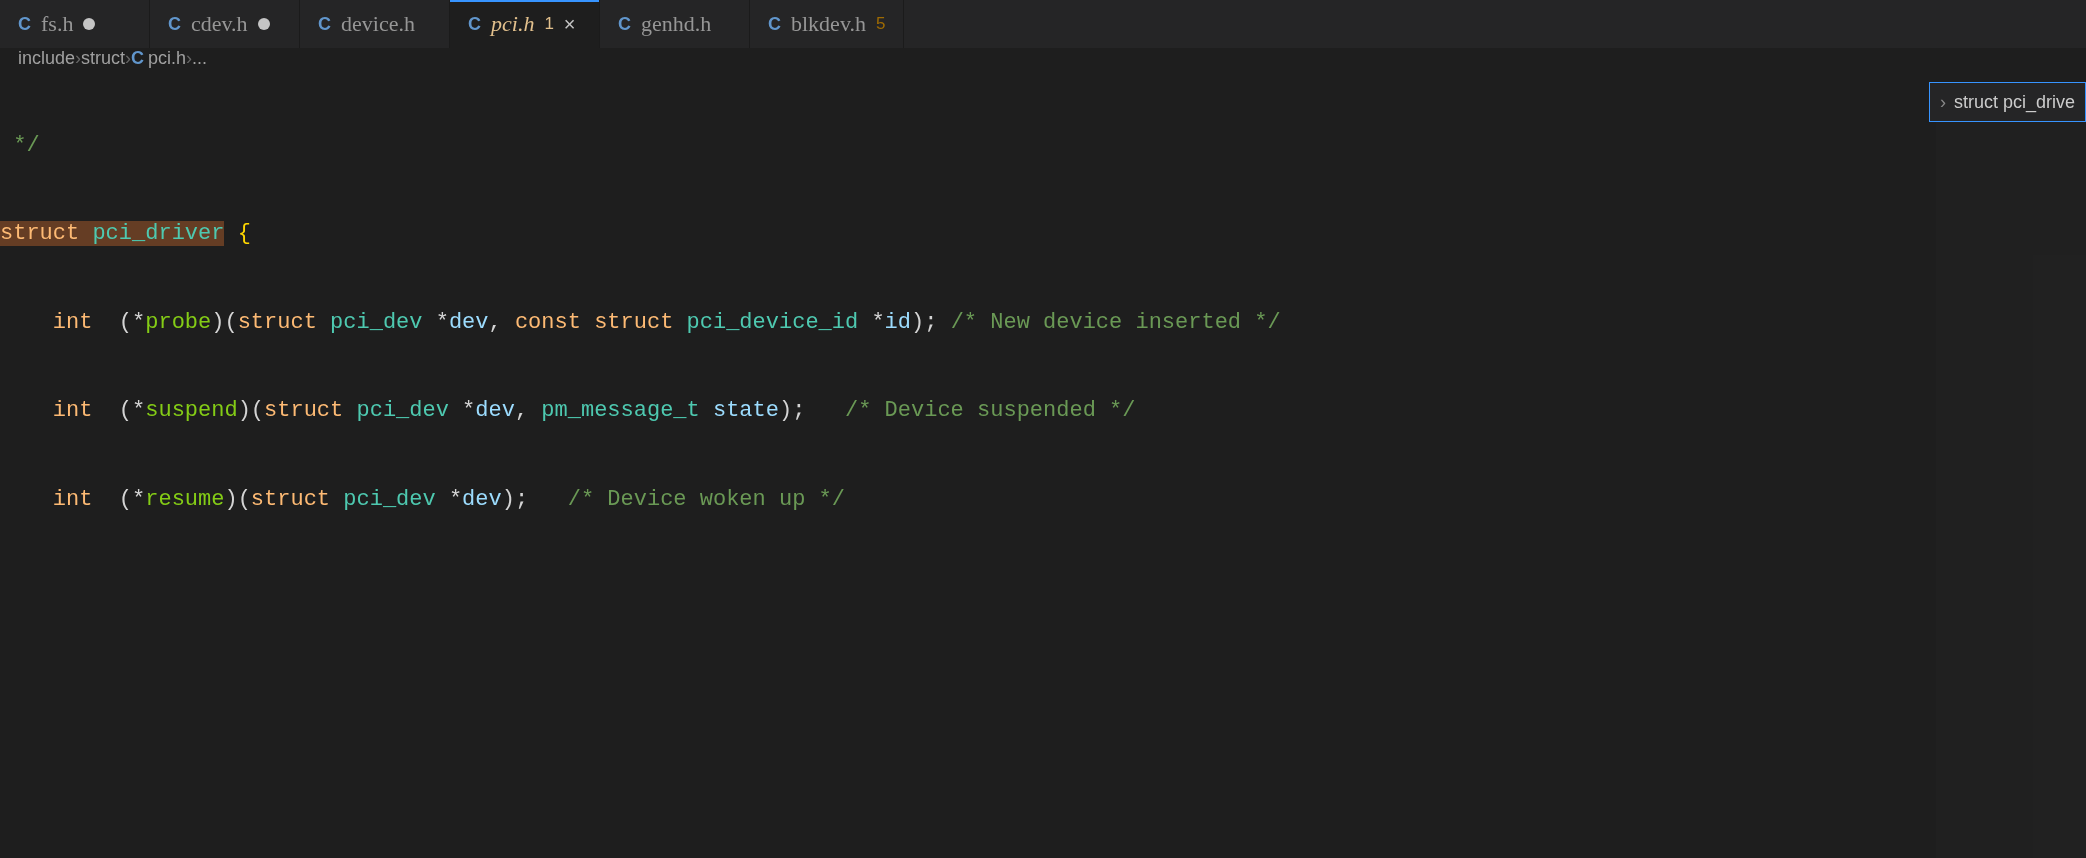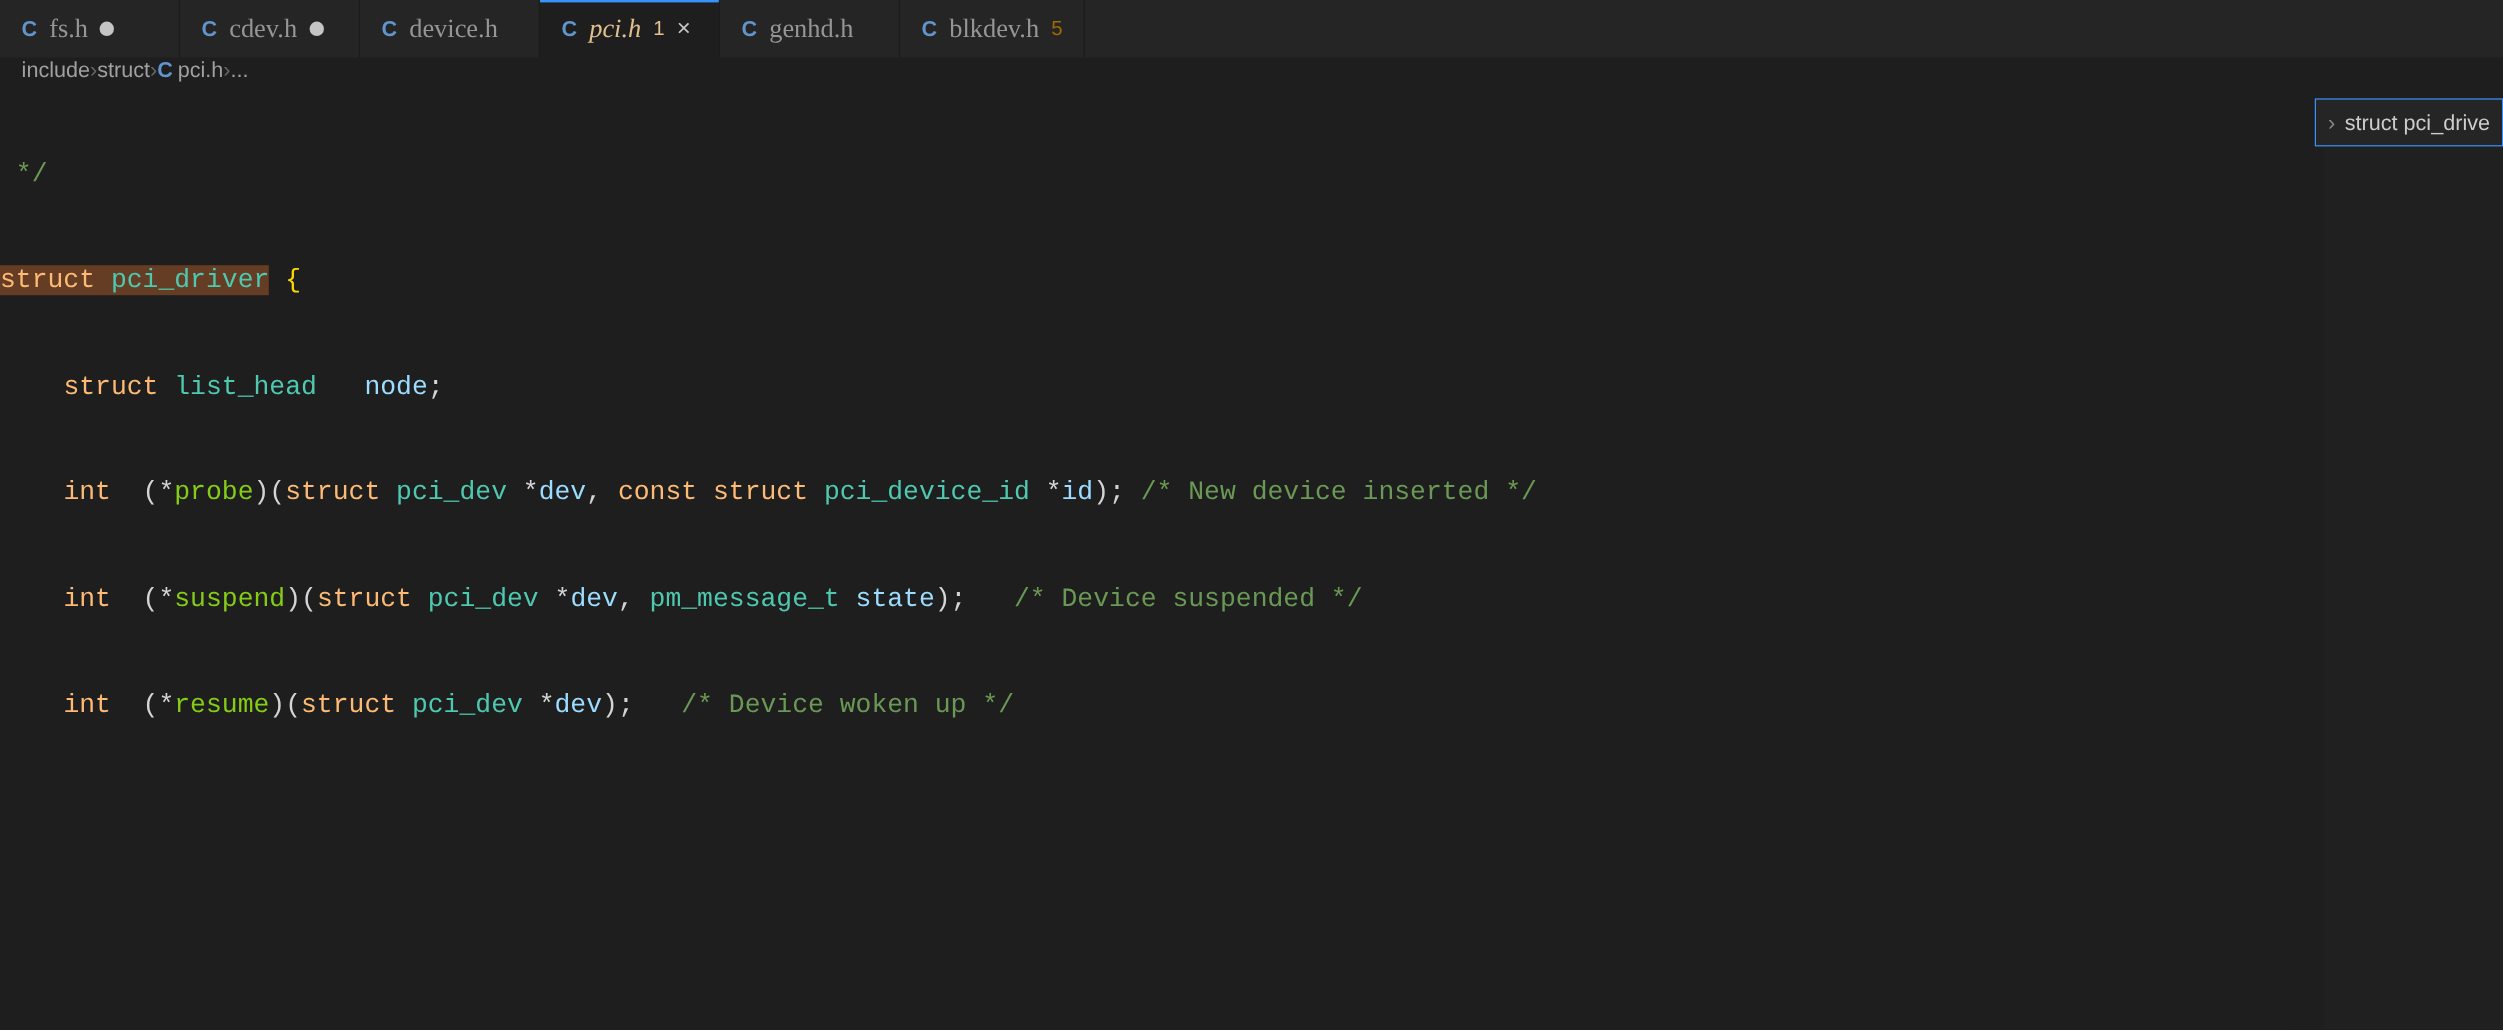--- a/index.html
+++ b/index.html
@@ -98,21 +98,20 @@
   <span>pci.h</span>
   <span class="sep">›</span>
   <span>...</span>
 </div>
 
 <div class="editor">
 
   <div class="code">
     <div> <span class="cm">*/</span></div>
     <div><span class="hl-struct"><span class="kw">struct</span> <span class="ty">pci_driver</span></span> <span class="ys">{</span></div>
-    <div>    <span class="kw">struct</span> <span class="ty">list_head</span>   <span class="id">node</span><span class="pn">;</span></div>
     <div>    <span class="kw">int</span>  <span class="pn">(*</span><span class="fn">probe</span><span class="pn">)(</span><span class="kw">struct</span> <span class="ty">pci_dev</span> <span class="op">*</span><span class="id">dev</span><span class="pn">, </span><span class="kw">const</span> <span class="kw">struct</span> <span class="ty">pci_device_id</span> <span class="op">*</span><span class="id">id</span><span class="pn">);</span> <span class="cm">/* New device inserted */</span></div>
     <div>    <span class="kw">int</span>  <span class="pn">(*</span><span class="fn">suspend</span><span class="pn">)(</span><span class="kw">struct</span> <span class="ty">pci_dev</span> <span class="op">*</span><span class="id">dev</span><span class="pn">, </span><span class="ty">pm_message_t</span> <span class="id">state</span><span class="pn">);</span>   <span class="cm">/* Device suspended */</span></div>
     <div>    <span class="kw">int</span>  <span class="pn">(*</span><span class="fn">resume</span><span class="pn">)(</span><span class="kw">struct</span> <span class="ty">pci_dev</span> <span class="op">*</span><span class="id">dev</span><span class="pn">);</span>   <span class="cm">/* Device woken up */</span></div>
     
     
     
     
     
     
     

